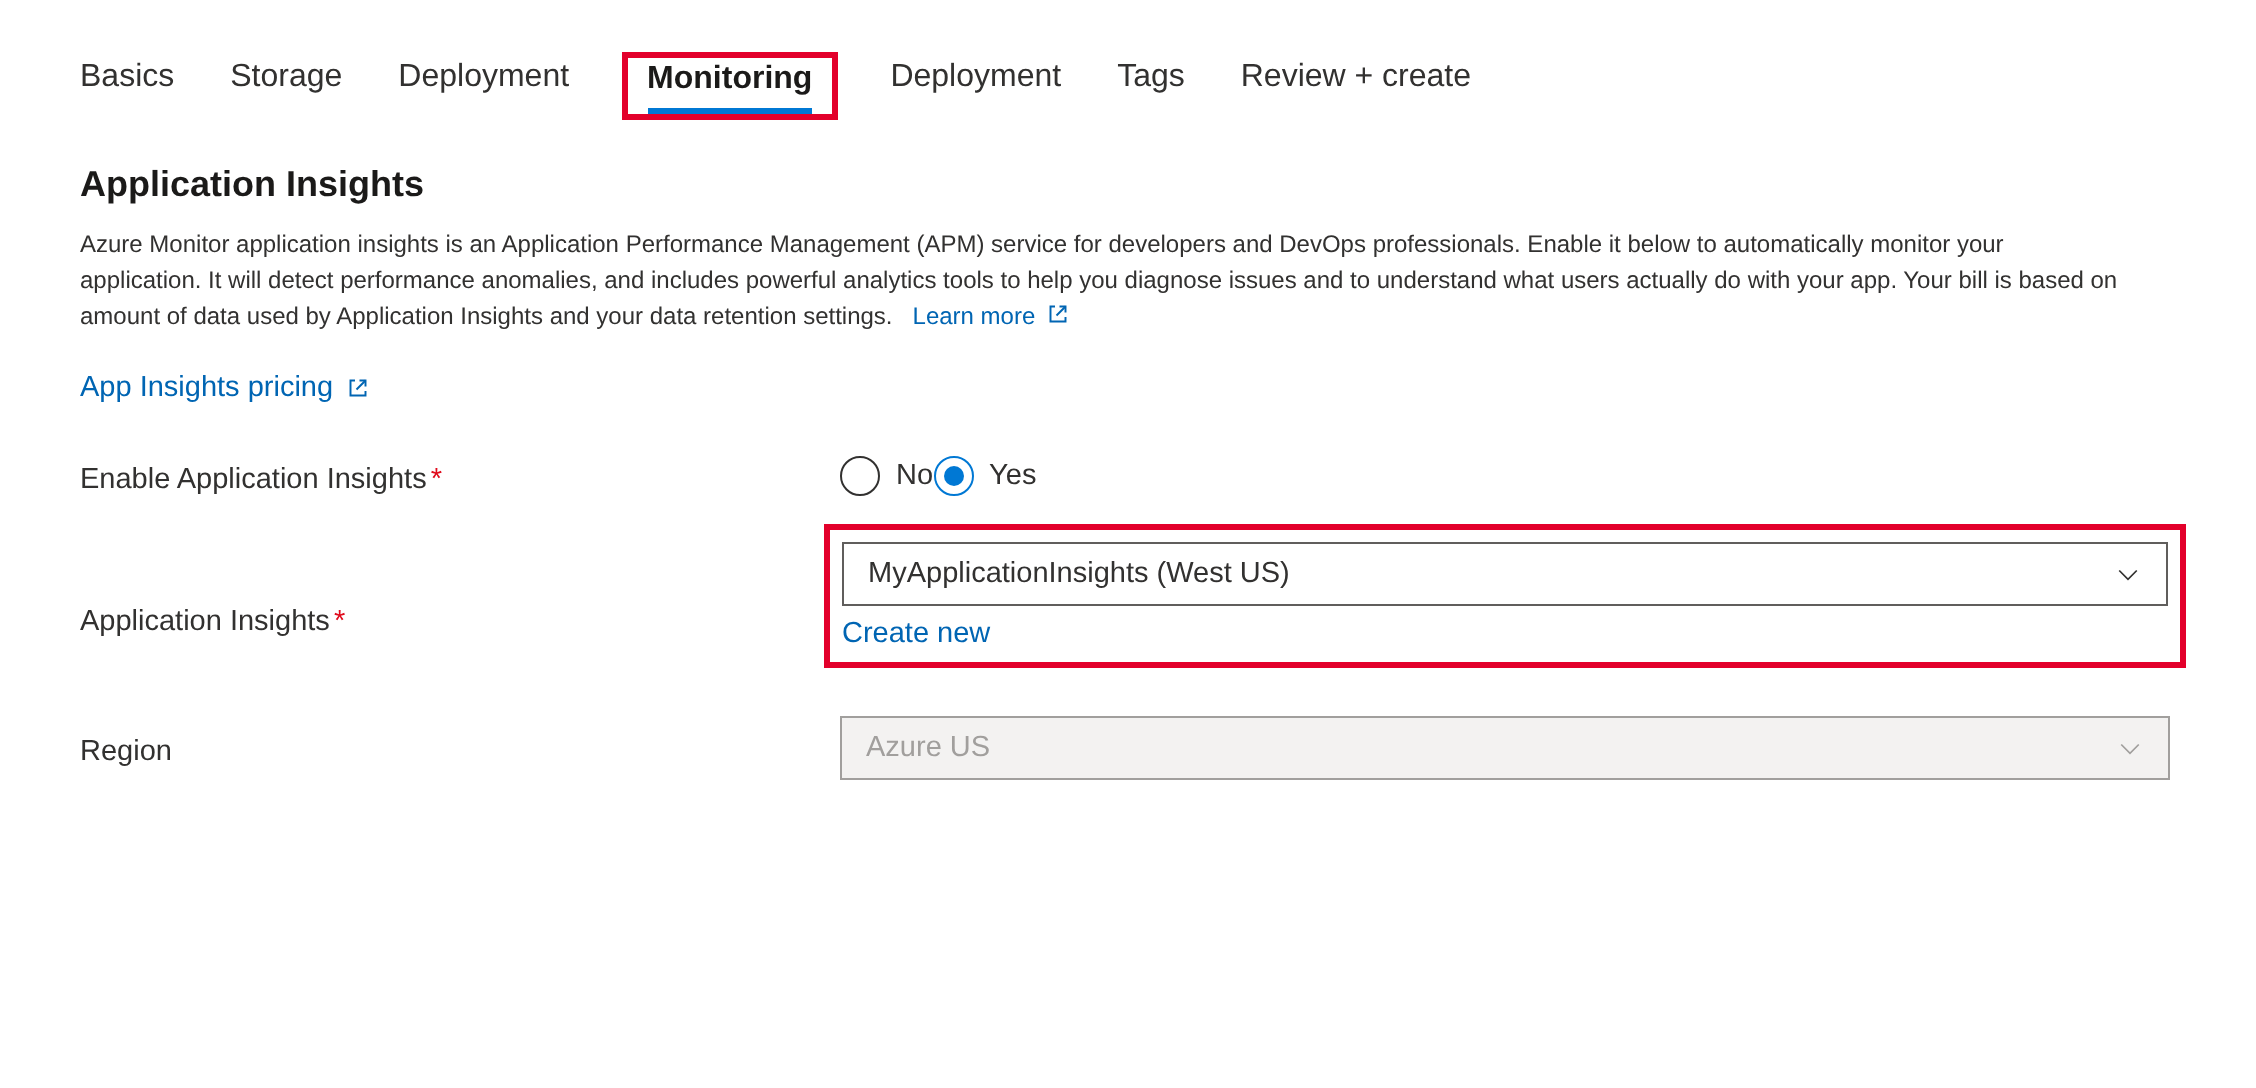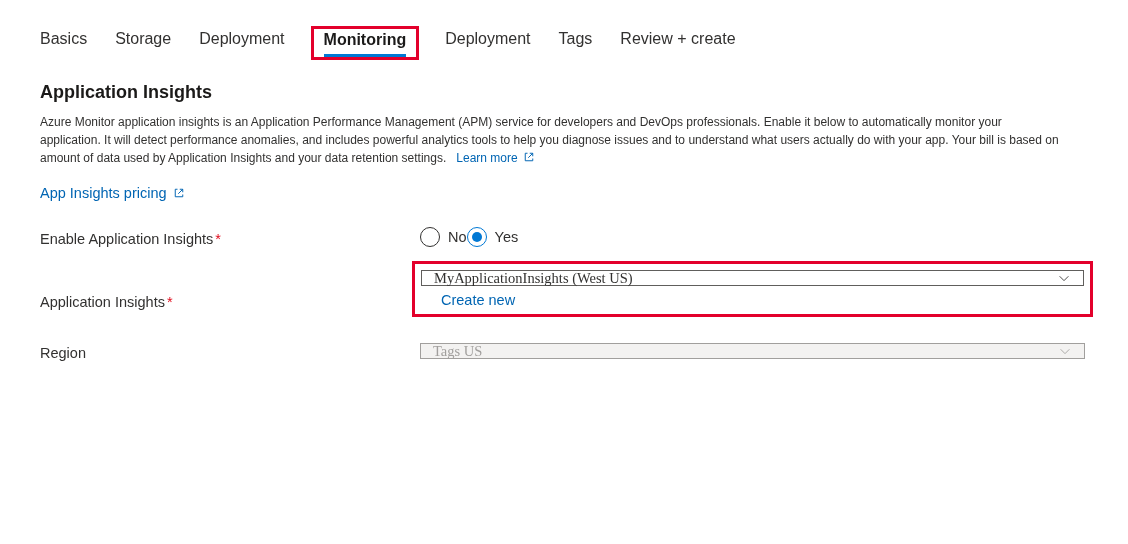--- a/index.html
+++ b/index.html
@@ -129,38 +129,36 @@
       width: 100%;
       border: 1px solid #605e5c;
       padding: 6px 12px;
       font-size: 14.5px;
       color: #323130;
       background: #fff;
       display: flex;
       justify-content: space-between;
       align-items: center;
       cursor: pointer;
-      height: 16px;
-      font-family: Liberation Serif, serif;
+      height: 32px;
     }
     .dropdown.readonly {
       background: #f3f2f1;
       color: #a19f9d;
       border: 1px solid #a19f9d;
       cursor: default;
     }
     .chevron {
       width: 14px;
       height: 14px;
     }
     .create-new {
       display: inline-block;
       margin-top: 6px;
       font-size: 14.5px;
-      margin-left: 20px;
     }
     .field-highlight-box {
       border: 3px solid #e3002b;
       padding: 6px 6px 6px 6px;
       margin: -8px -8px 14px -8px;
     }
     .field-highlight-box .form-control-inner {
       display: flex;
       flex-direction: column;
     }
@@ -248,21 +246,21 @@
   </div>
 </div>
 
 
 <div class="form-row">
   <div class="form-label-col">
     <span>Region</span>
   </div>
   <div class="form-control-col">
     <div class="dropdown readonly">
-      <span>Tags US</span>
+      <span>Azure US</span>
       <svg class="chevron" viewBox="0 0 16 16" fill="none" stroke="#a19f9d" stroke-width="1">
         <path d="M3 6 L8 11 L13 6"></path>
       </svg>
     </div>
   </div>
 </div>
 
 
 
 

